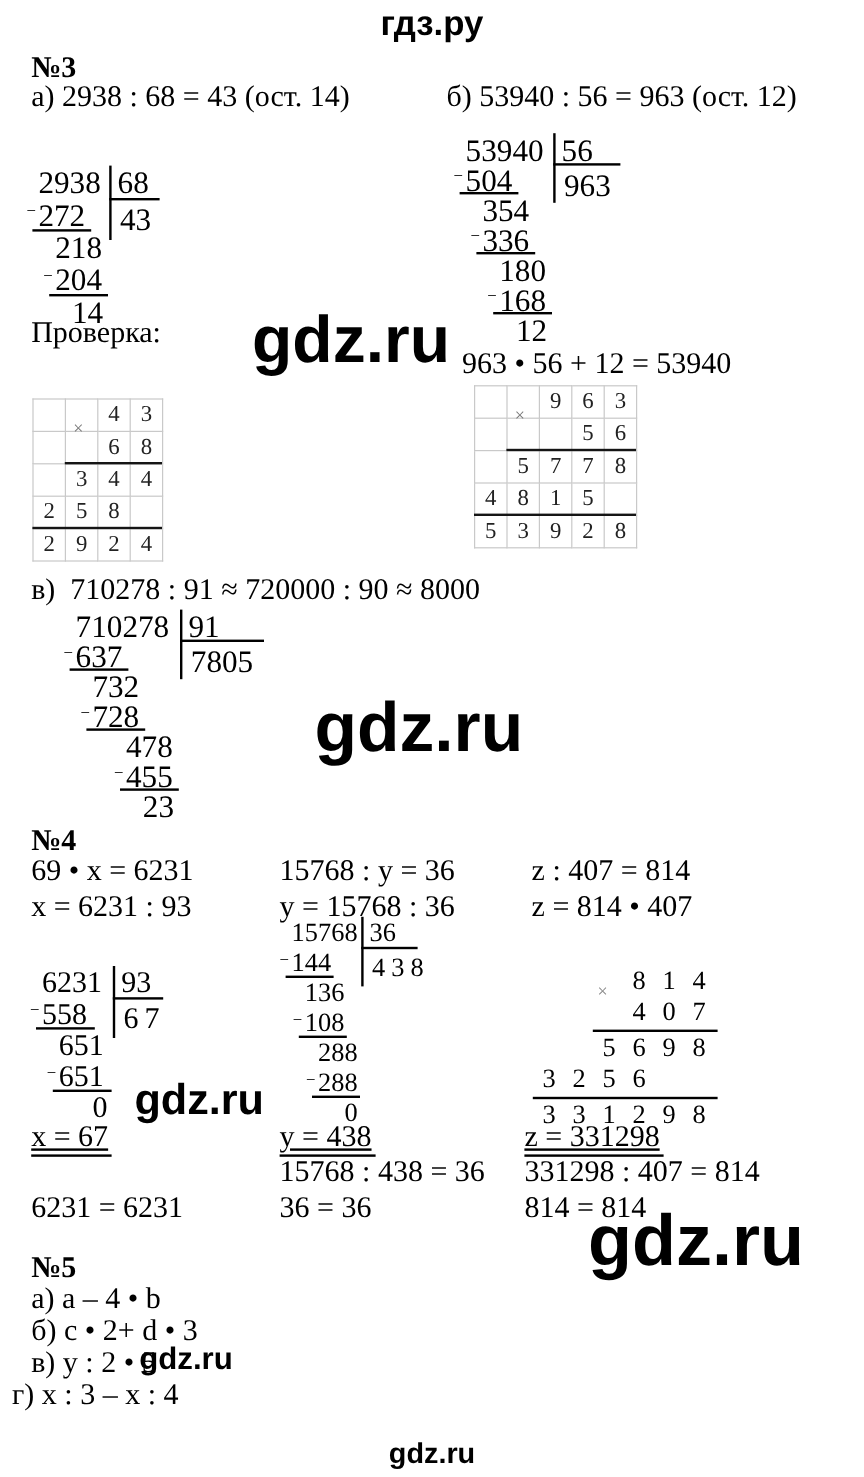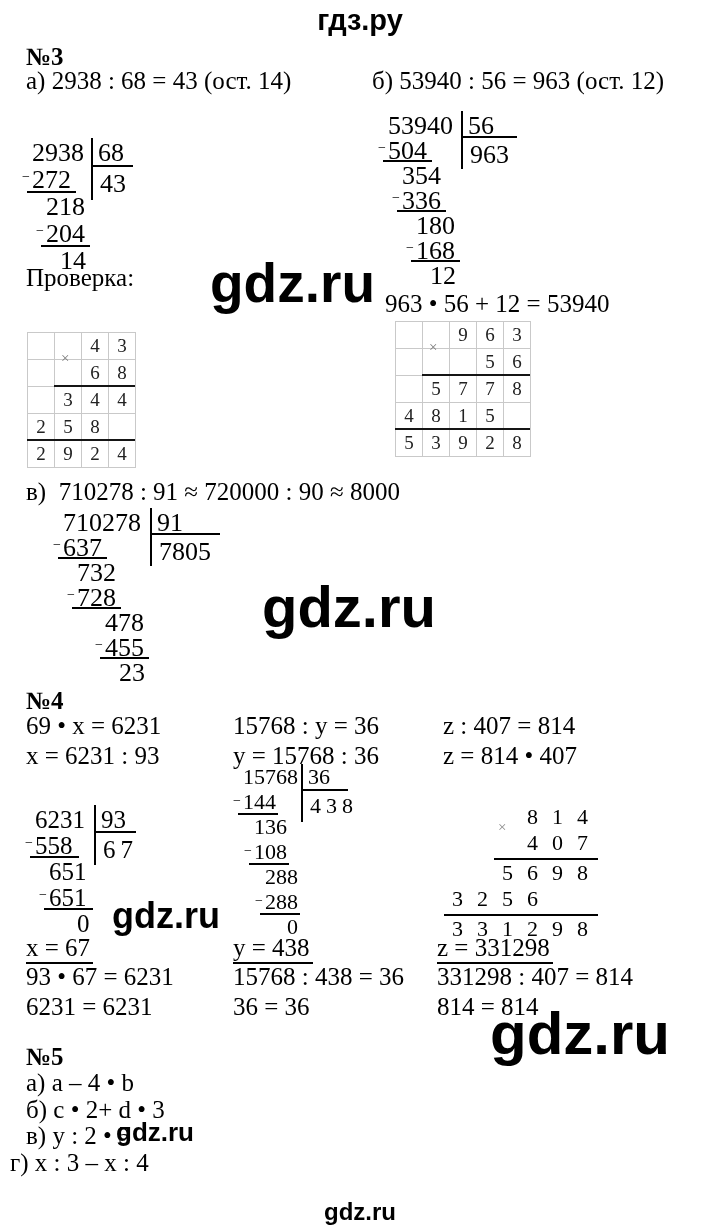--- a/index.html
+++ b/index.html
@@ -5,21 +5,21 @@
   html,body{margin:0;padding:0;background:#ffffff;}
   .page{position:relative;width:720px;height:1231px;background:#fff;overflow:hidden;
         font-family:"Liberation Serif","DejaVu Serif",serif;color:#000;}
   .abs{position:absolute;}
   .sans{font-family:"Liberation Sans","DejaVu Sans",sans-serif;}
   .hdr{left:0;right:0;top:4px;text-align:center;font-weight:bold;font-size:29px;}
   .ftr{left:0;right:0;top:1198px;text-align:center;font-weight:bold;font-size:24px;}
   .plabel{font-weight:bold;font-size:25px;line-height:1;}
   .eq{font-size:25px;line-height:1;white-space:pre;}
   .wm{font-family:"Liberation Sans","DejaVu Sans",sans-serif;font-weight:bold;line-height:1;color:#000;white-space:pre;}
-  .result{font-size:25px;line-height:1;border-bottom:2px solid #000;padding:0 3px 2px 0;white-space:pre;}
+  .result{font-size:25px;line-height:1;border-bottom:2px solid #000;padding:0 3px 2px 0;white-space:pre;text-decoration:underline;}
   
   .division{position:absolute;line-height:1;}
   .dv-t{position:absolute;white-space:pre;line-height:1;}
   .dv-minus{position:absolute;font-size:14px;line-height:1;}
   .dv-hl{position:absolute;height:1.5px;background:#000;}
   .dv-bar{position:absolute;width:1.5px;background:#000;}
   .q-spaced{letter-spacing:5px;}
   
   .mul-grid{position:absolute;}
   .grid-t{border-collapse:collapse;table-layout:fixed;}
@@ -257,21 +257,20 @@
       <span class="cm-d" style="left:137px;top:114px">8</span>
       <span class="cm-x" style="left:58px;top:16px">×</span>
     </div>
 
   <div class="abs wm" style="left:112px;top:898px;font-size:36px;">gdz.ru</div>
 
   <div class="abs result" style="left:26px;top:935px;">x = 67</div>
   <div class="abs result" style="left:233px;top:935px;">y = 438</div>
   <div class="abs result" style="left:437px;top:935px;">z = 331298</div>
 
-  <div class="abs eq" style="left:26px;top:964px;">93 • 67 = 6231</div>
   <div class="abs eq" style="left:26px;top:994px;">6231 = 6231</div>
   <div class="abs eq" style="left:233px;top:964px;">15768 : 438 = 36</div>
   <div class="abs eq" style="left:233px;top:994px;">36 = 36</div>
   <div class="abs eq" style="left:437px;top:964px;">331298 : 407 = 814</div>
   <div class="abs eq" style="left:437px;top:994px;">814 = 814</div>
 
   <div class="abs wm" style="left:490px;top:1004px;font-size:60px;">gdz.ru</div>
 
   <div class="abs plabel" style="left:26px;top:1044px;">№5</div>
   <div class="abs eq" style="left:26px;top:1070px;">а) a – 4 • b</div>

